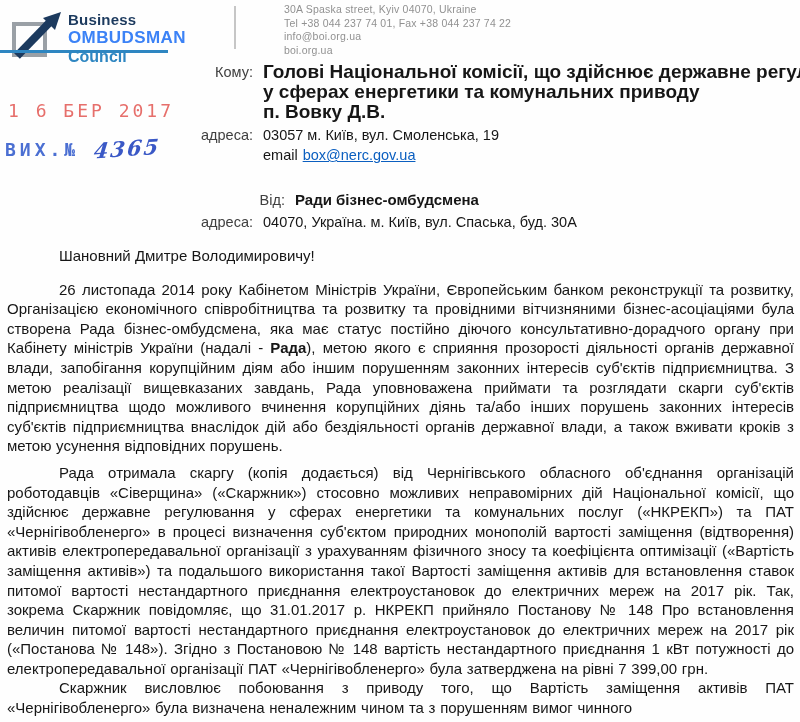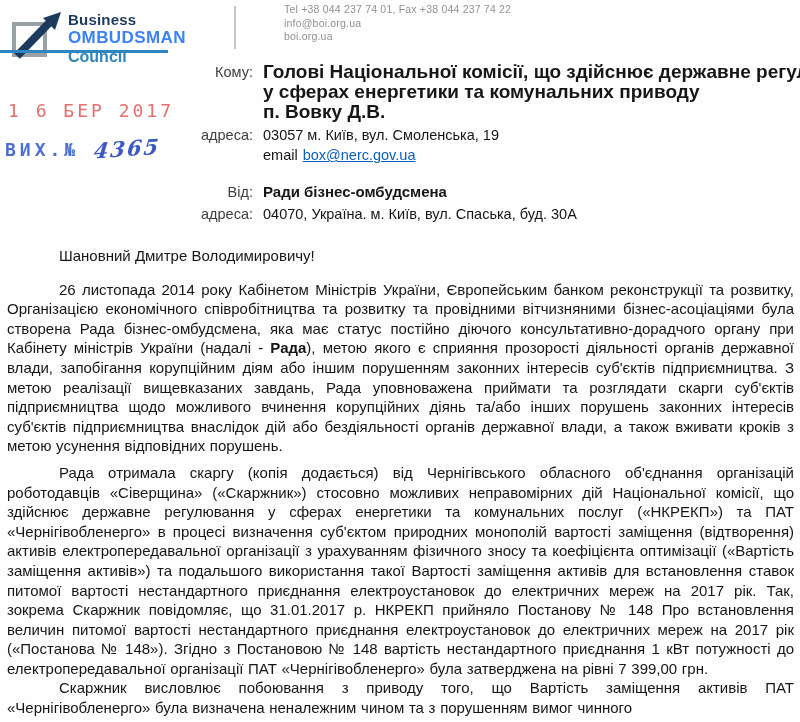--- a/index.html
+++ b/index.html
@@ -47,21 +47,21 @@
     margin-left:10px;
   }
 
   
   .addr-block { position:absolute; top:62px; left:0; width:797px; }
   .row { display:grid; grid-template-columns:253px 1fr; column-gap:10px; }
   .lbl { text-align:right; font-size:14.5px; line-height:20px; color:#404040; }
   .val { font-size:14.5px; line-height:20px; }
   .val.bold div { font-weight:bold; font-size:19px; line-height:20px; white-space:nowrap; }
   .row.addr { margin-top:3px; }
-  .row.sender { margin-top:17px; }
+  .row.sender { margin-top:25px;padding-left:32px; }
   .row.sender .val { font-weight:bold; font-size:15px; }
   .row.saddr { margin-top:2px; }
   .email-link { color:#0b5fc0; text-decoration:underline; cursor:pointer; }
   .email-prefix { margin-right:5px; }
 
   
   .body { position:absolute; top:238px; left:7px; width:787px; }
   .salutation { margin-top:8px; font-size:15px; line-height:19.6px; text-indent:52px; }
   .para {
     font-size:15px; line-height:19.6px;
@@ -87,20 +87,21 @@
       </svg>
       <div class="logo-text">
         <div class="lt1">Business</div>
         <div class="lt2">OMBUDSMAN</div>
         <div class="lt3">Council</div>
       </div>
     </div>
     <div class="logo-underline"></div>
     <div class="lh-divider"></div>
     <div class="contact">
+      <div>30A Spaska street, Kyiv 04070, Ukraine</div>
       <div>Tel +38 044 237 74 01, Fax +38 044 237 74 22</div>
       <div>info@boi.org.ua</div>
       <div>boi.org.ua</div>
     </div>
   </div>
 
   <div class="stamp-date">1 6 БЕР 2017</div>
   <div class="stamp-out">
     <span class="stamp-out-label">ВИХ.№</span>
     <span class="stamp-out-num">4365</span>

